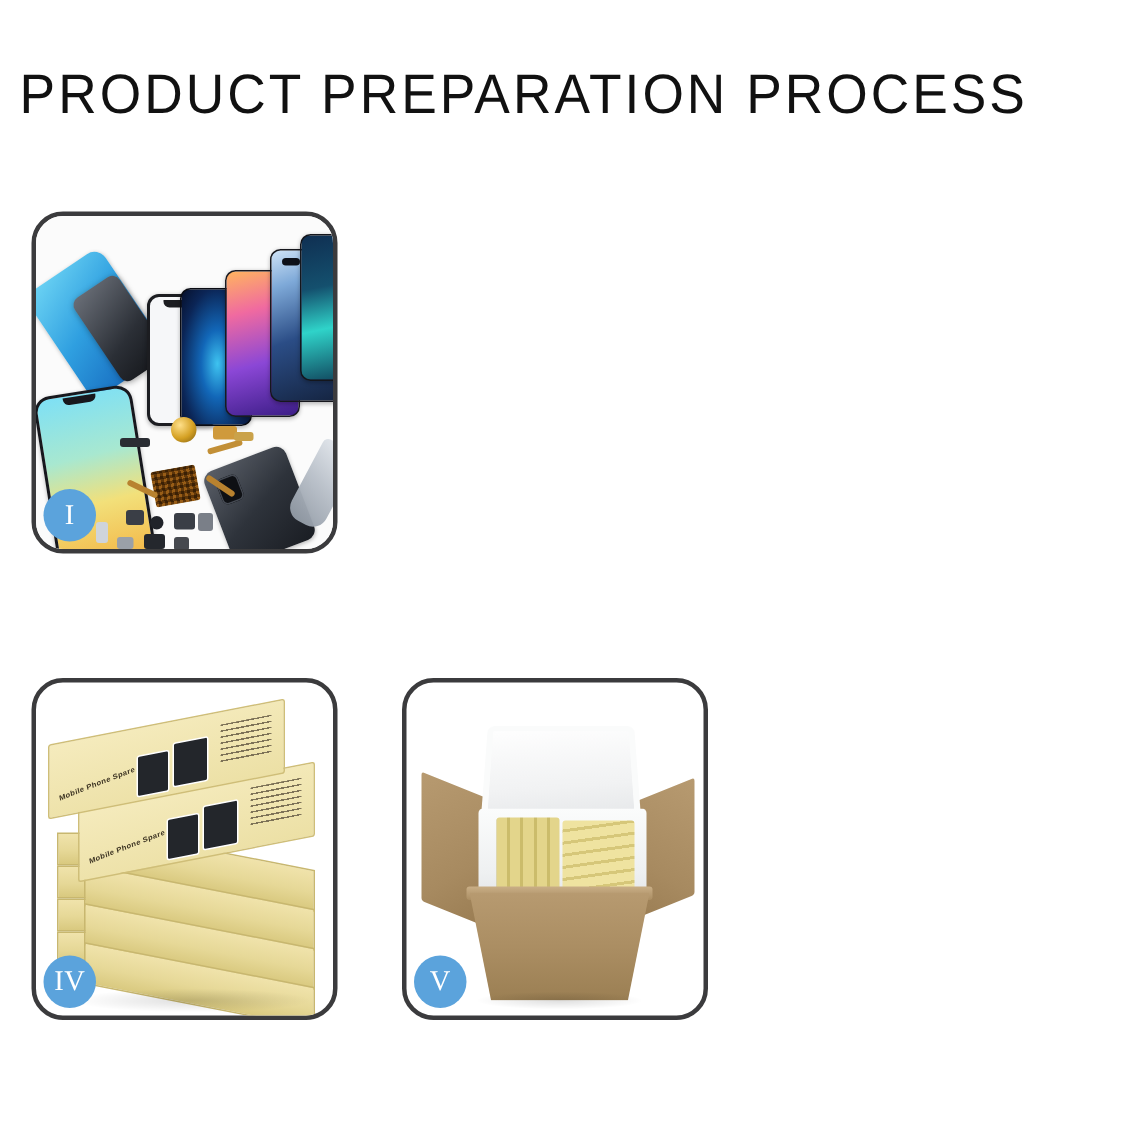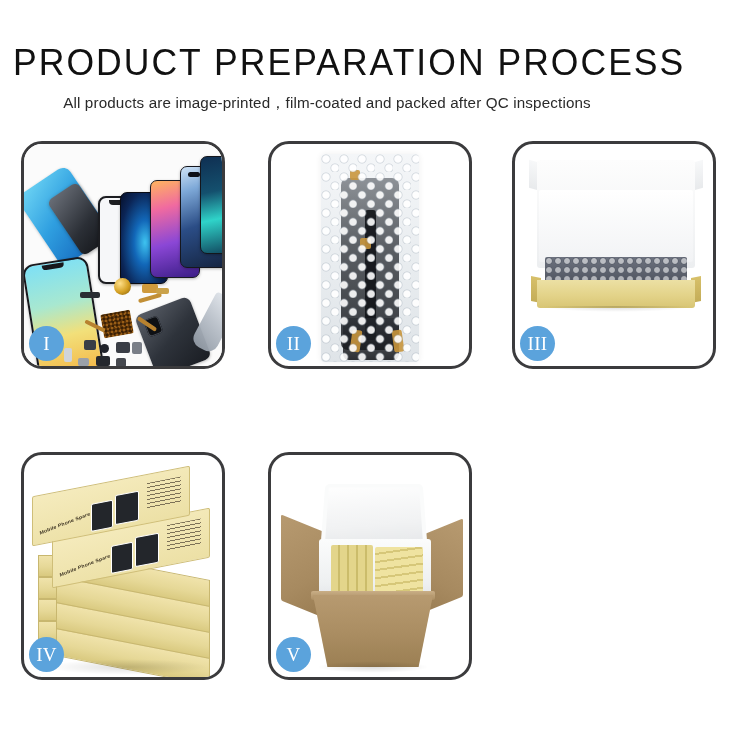--- a/index.html
+++ b/index.html
@@ -13,21 +13,21 @@
     overflow: hidden;
     font-family: "Liberation Sans", sans-serif;
     position: relative;
   }
 
   
   #header {
     position: absolute;
     top: 0; left: 0;
     width: 654px;
-    text-align: center;
+    text-align: left;
   }
   #page-title {
     margin: 0;
     padding-top: 42px;
     font-size: 37px;
     font-weight: 500;
     letter-spacing: 2.1px;
     color: #111111;
     font-family: "Liberation Sans", sans-serif;
     white-space: nowrap;
@@ -424,21 +424,20 @@
     position:absolute;
     background: radial-gradient(ellipse at 50% 50%, rgba(0,0,0,.13), transparent 70%);
     border-radius: 50%;
   }
 </style>
 </head>
 <body>
 
 <div id="header">
   <h1 id="page-title">PRODUCT PREPARATION PROCESS</h1>
-  <p id="page-subtitle">All products are image-printed，film-coated and packed after QC inspections</p>
 </div>
 
 <div id="grid">
 
   <div class="panel r0 c0">
     <div class="stage">
       <div class="p1-bg"></div>
 
       <div class="phone ph-a"></div>
       <div class="phone ph-a2"></div>
@@ -467,50 +466,21 @@
       <div class="smallpart sp6"></div>
       <div class="smallpart sp7"></div>
       <div class="smallpart sp8"></div>
       <div class="smallpart sp9"></div>
 
       <div class="tweezer"></div>
     </div>
     <div class="badge">I</div>
   </div>
 
-  <div class="panel r0 c1">
-    <div class="stage">
-      <div class="bubblepack">
-        <div class="innerpart"></div>
-        <div class="innerflex"></div>
-        <div class="darkblob"></div>
-        <div class="goldtab gt1"></div>
-        <div class="goldtab gt2"></div>
-        <div class="goldtab gt3"></div>
-        <div class="goldtab gt4"></div>
-        <div class="bubbletex"></div>
-      </div>
-    </div>
-    <div class="badge">II</div>
-  </div>
-
-  <div class="panel r0 c2">
-    <div class="stage">
-      <div class="b3-lid-flapL"></div>
-      <div class="b3-lid-flapR"></div>
-      <div class="b3-lid"></div>
-      <div class="b3-foam"></div>
-      <div class="b3-contents"></div>
-      <div class="b3-earL"></div>
-      <div class="b3-earR"></div>
-      <div class="b3-front"></div>
-      <div class="b3-shadow"></div>
-    </div>
-    <div class="badge">III</div>
-  </div>
+
 
   <div class="panel r1 c0">
     <div class="stage">
 
       <div class="stackbox" style="left:14px;  top:100px; width:52px; height:20px;"></div>
       <div class="stackbox" style="left:14px;  top:122px; width:52px; height:20px;"></div>
       <div class="stackbox" style="left:14px;  top:144px; width:52px; height:20px;"></div>
       <div class="stackbox" style="left:14px;  top:166px; width:52px; height:20px;"></div>
 
       <div class="stackbox" style="left:32px; top:110px; width:152px; height:26px; transform:skewY(11deg);"></div>

